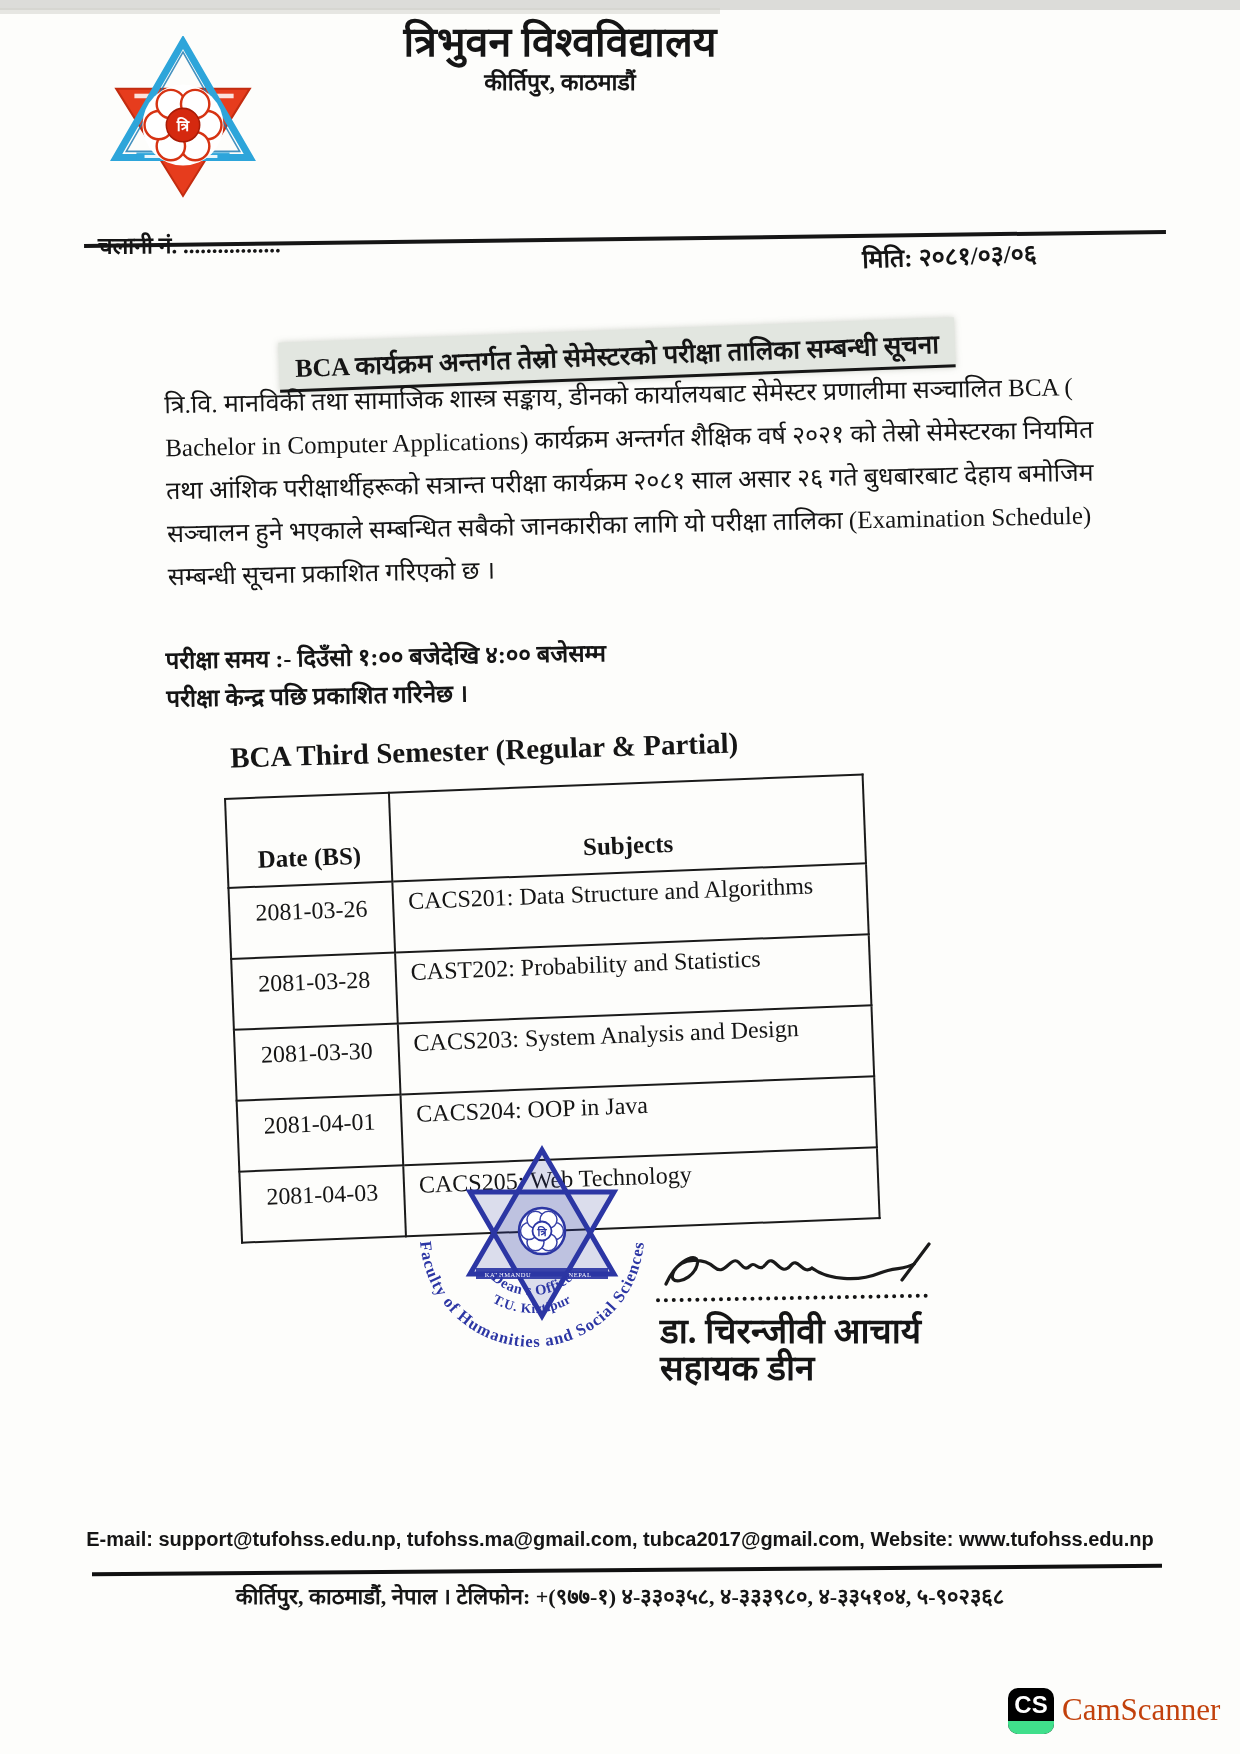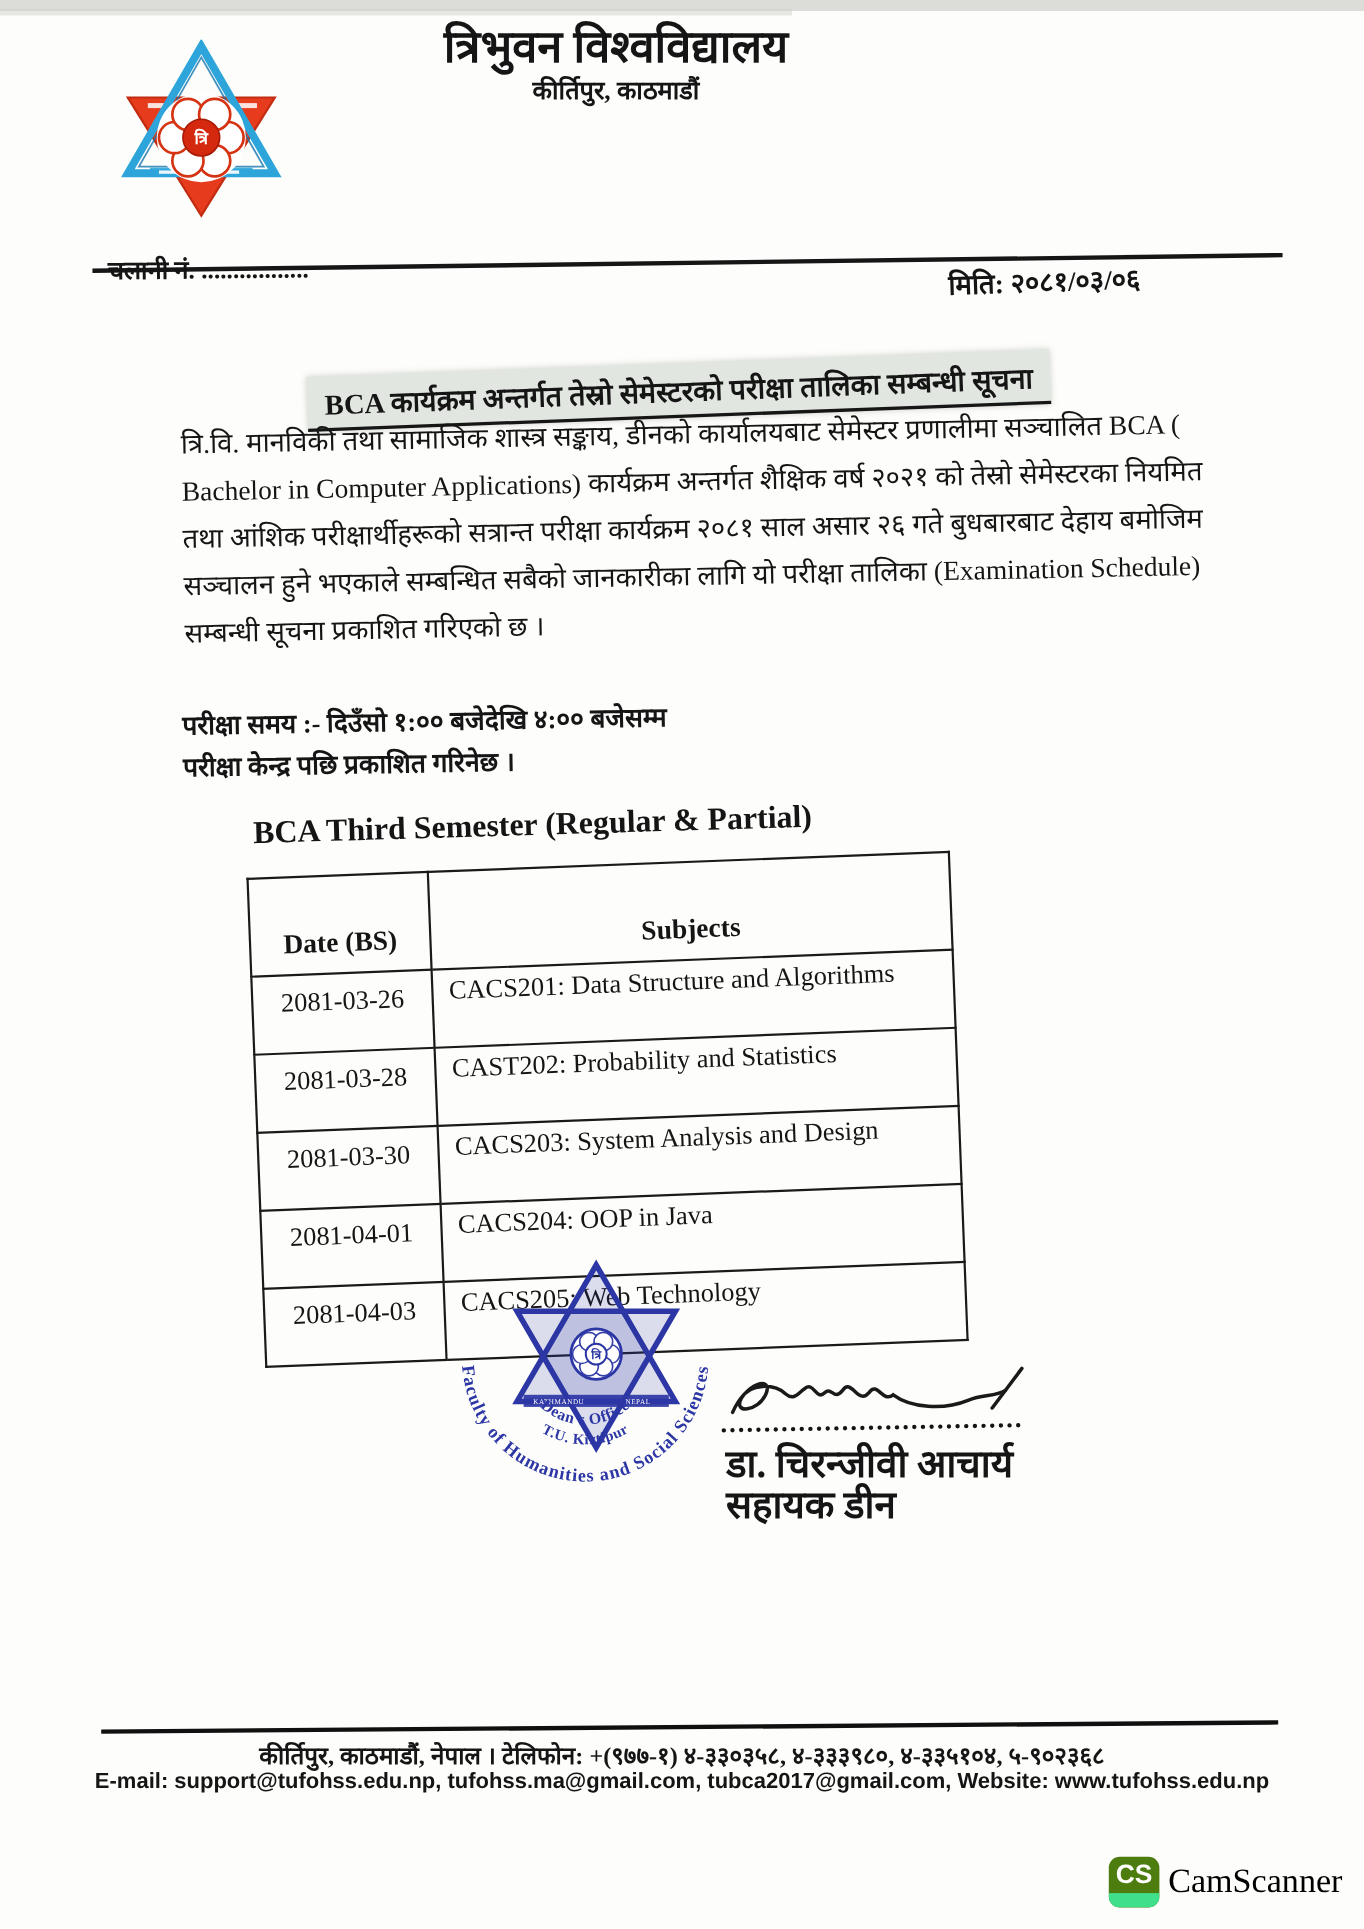--- a/index.html
+++ b/index.html
@@ -55,29 +55,29 @@
   .sched-table td.date{text-align:center;padding-top:12px;}
   .sched-table td.subject{text-align:left;padding:6px 8px 0 14px;}
 
   
   .sig-dotted{left:656px;top:1296px;width:272px;height:0;border-bottom:4px dotted #141414;transform:rotate(-1deg);}
   .sig-name{left:660px;top:1306px;font-size:35px;font-weight:bold;white-space:nowrap;}
   .sig-role{left:660px;top:1343px;font-size:35px;font-weight:bold;white-space:nowrap;}
 
   
   .footer1{left:90px;top:1580px;width:1060px;text-align:center;font-size:22px;font-weight:bold;white-space:nowrap;}
-  .footer2{left:60px;top:1608px;width:1120px;text-align:center;font-size:20px;font-weight:bold;white-space:nowrap;
+  .footer2{left:60px;top:1528px;width:1120px;text-align:center;font-size:20px;font-weight:bold;white-space:nowrap;
            font-family:"Liberation Sans","DejaVu Sans",sans-serif;}
 
   
-  .cs-icon{left:1008px;top:1688px;width:46px;height:46px;border-radius:10px;overflow:hidden;background:#4d7c0f;}
+  .cs-icon{left:1008px;top:1688px;width:46px;height:46px;border-radius:10px;overflow:hidden;background:#000000;}
   .cs-green{position:absolute;left:0;bottom:0;width:100%;height:13px;background:#40df8b;}
   .cs-txt{position:absolute;left:0;top:3px;width:100%;text-align:center;color:#fff;font-size:24px;font-weight:bold;
           font-family:"Liberation Sans","DejaVu Sans",sans-serif;}
-  .cs-label{left:1062px;top:1692px;font-size:31px;color:#000000;white-space:nowrap;text-align:center;}
+  .cs-label{left:1062px;top:1692px;font-size:31px;color:#c2410c;white-space:nowrap;text-align:center;}
 </style>
 </head>
 <body>
 
 <div class="abs scan-band1"></div>
 <div class="abs scan-band2"></div>
 
 <svg class="abs" style="left:106px;top:36px;" width="154" height="164" viewBox="0 0 152 162">
   <polygon points="10,52 142,52 76,158" fill="#e63c1d" stroke="#c32c10" stroke-width="2"></polygon>
   <rect x="28" y="57" width="26" height="4.5" fill="#ffffff" opacity=".85"></rect>

